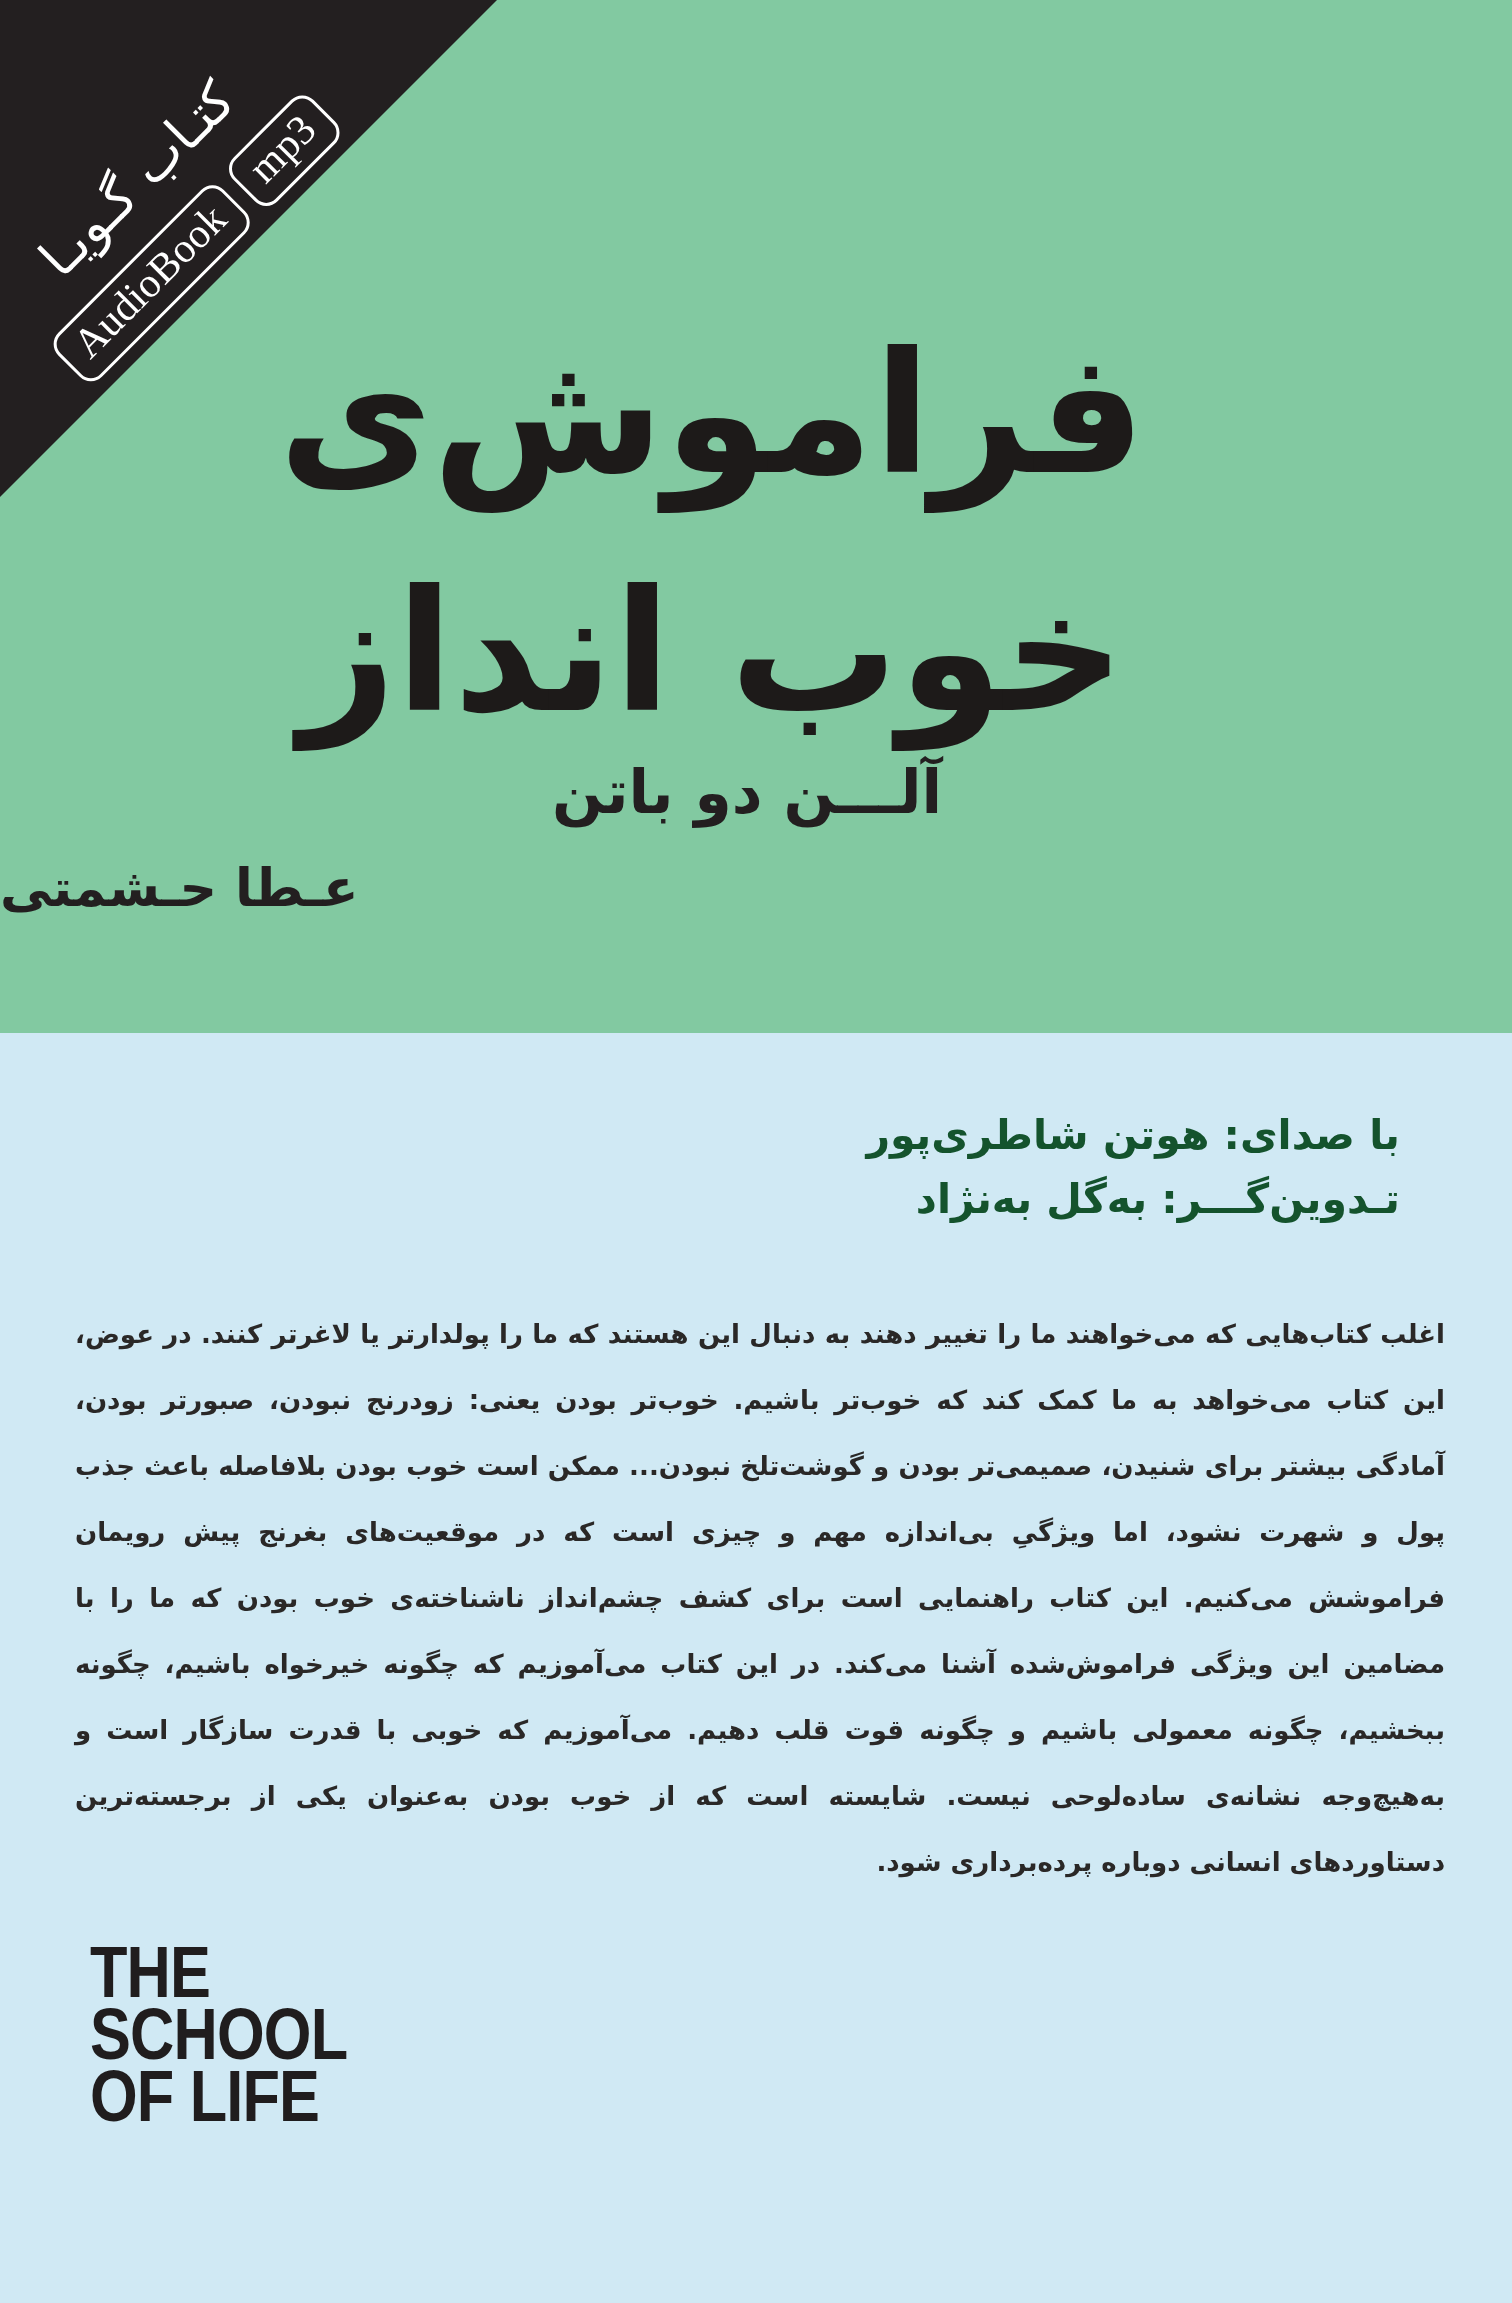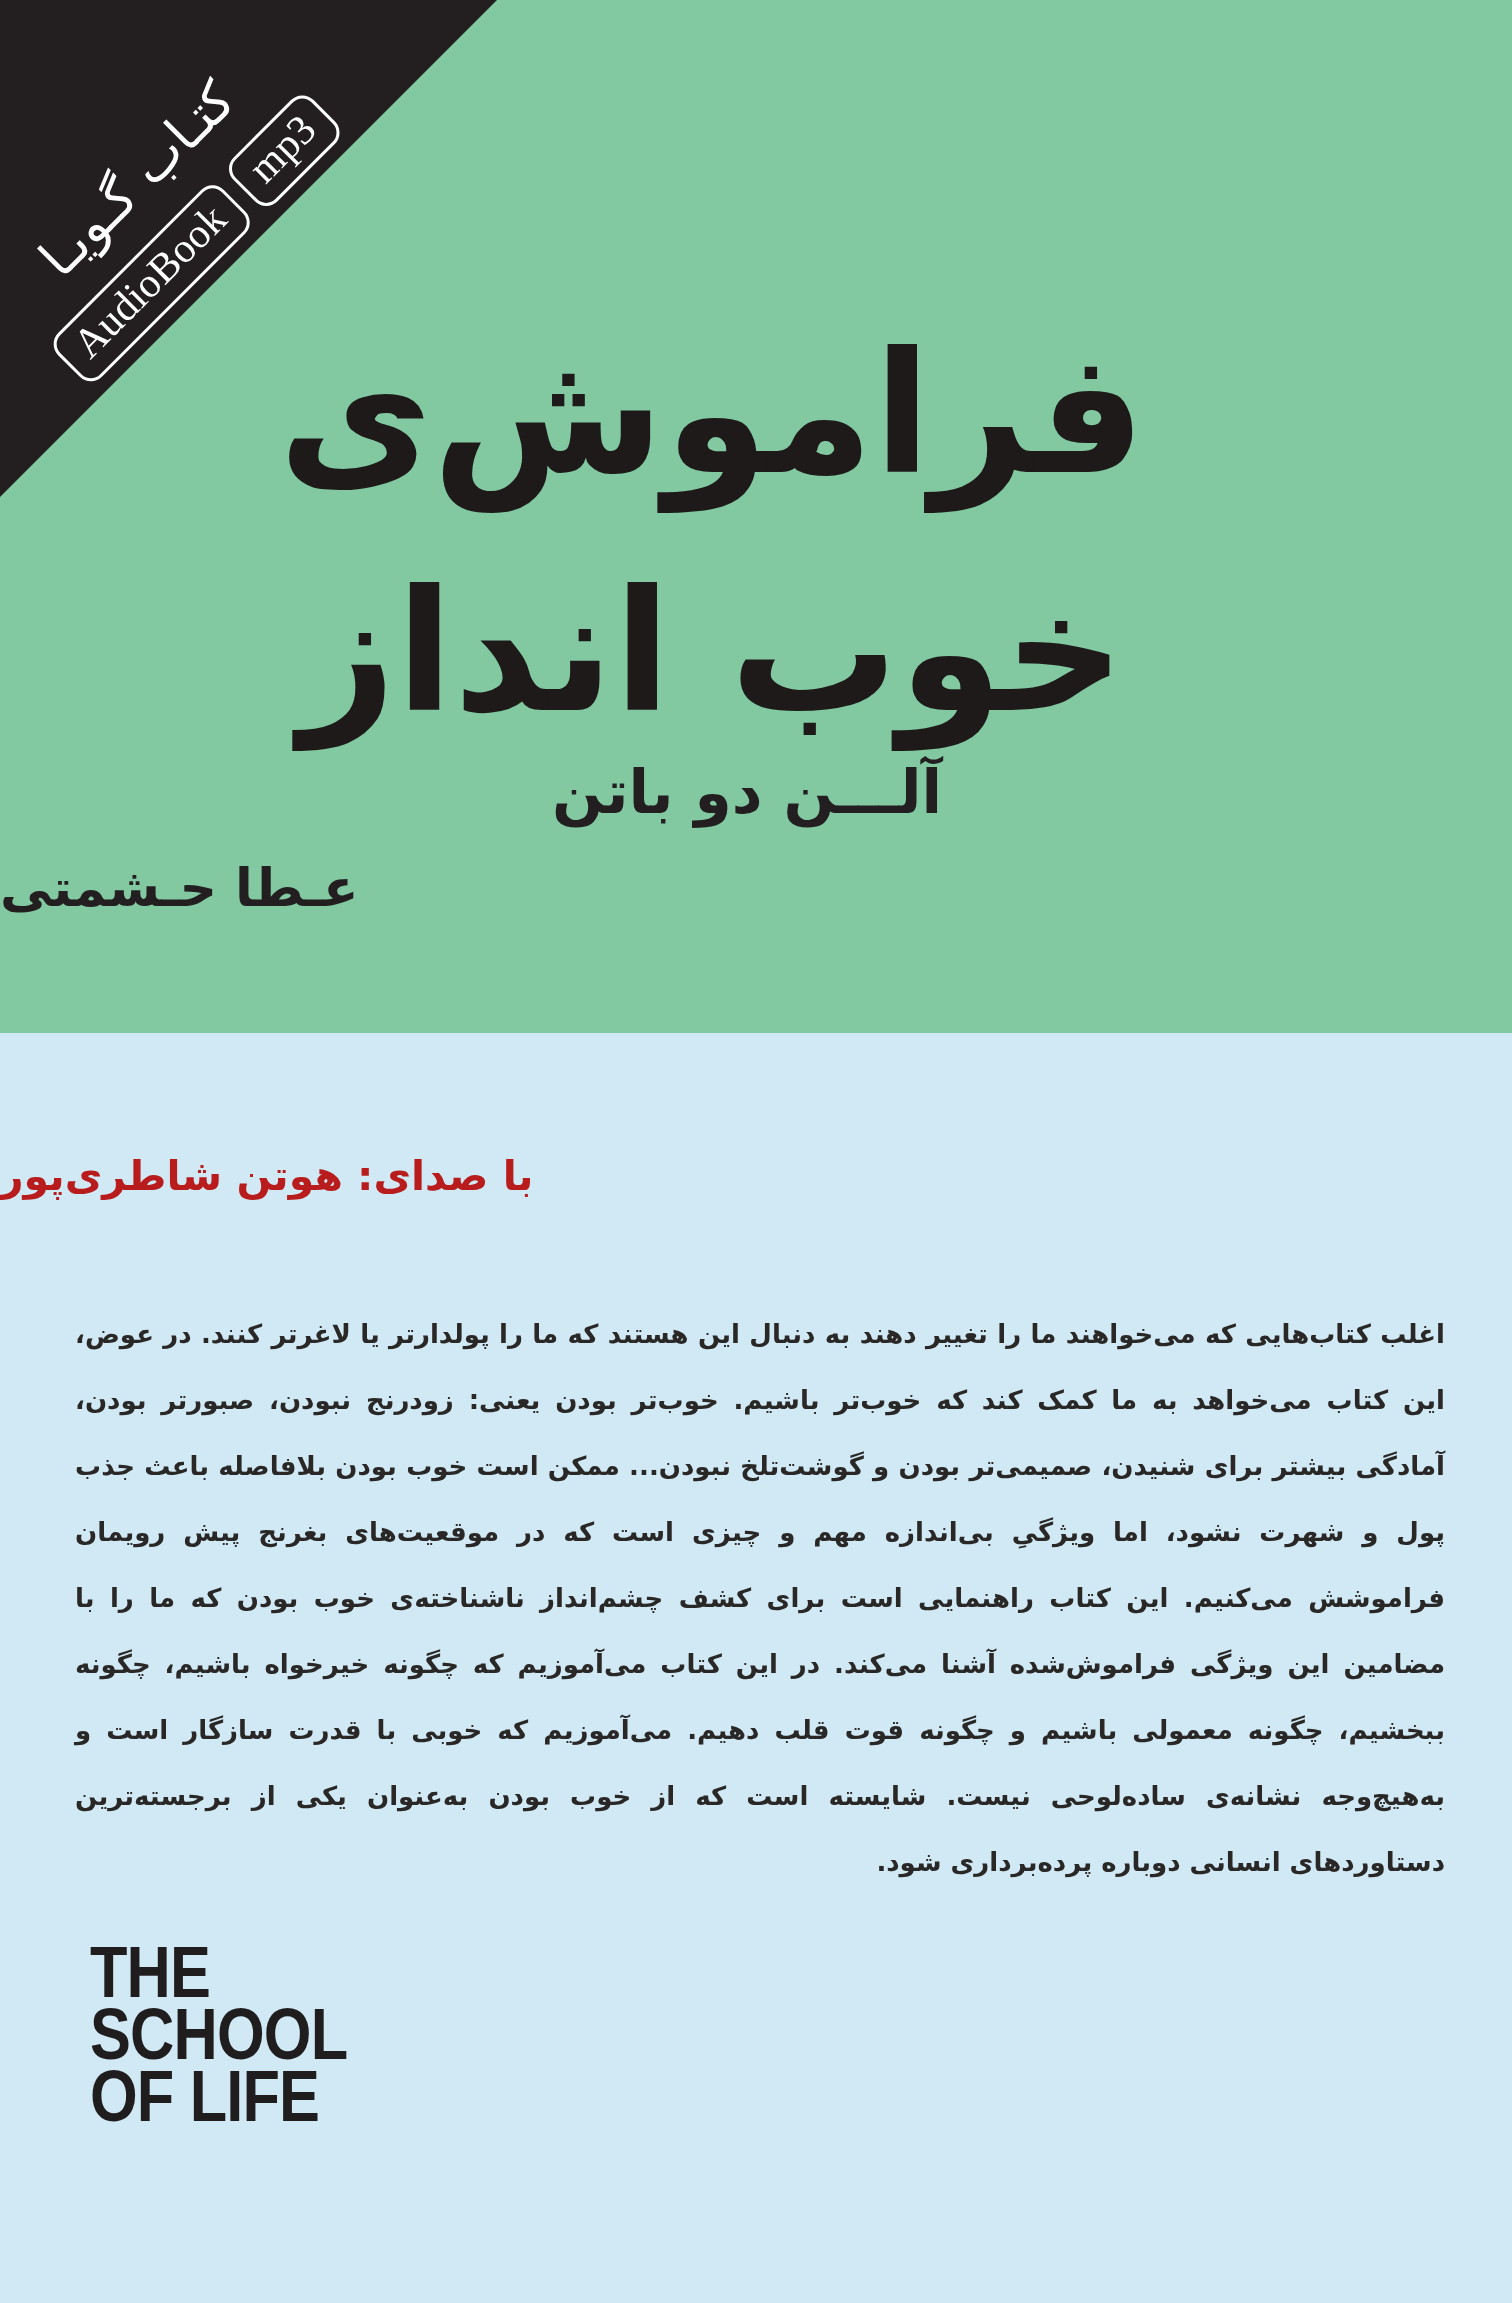--- a/index.html
+++ b/index.html
@@ -114,27 +114,26 @@
   .section-blue {
     position: absolute;
     left: 0; top: 1033px;
     width: 1512px; height: 1270px;
     background: #d0e9f4;
   }
   .credits {
     position: absolute;
     left: 0; right: 112px;
     top: 70px;
-    text-align: left;
-    direction: rtl;
-    color: #b91c1c;
+    text-align: right;
+    direction: rtl;
+    color: #14532d;
     font-weight: bold;
     font-size: 41px;
     line-height: 64px;
-    margin-top: 41px;
   }
   .credit-line { white-space: nowrap; }
 
   .synopsis {
     position: absolute;
     left: 75px; right: 67px;
     top: 268px;
     direction: rtl;
     text-align: justify;
     color: #2a2827;
@@ -179,20 +178,21 @@
     <h1 class="title-line2">خوب انداز</h1>
 
     <div class="author-name">آلـــن دو باتن</div>
     <div class="translator-name">عـطا حـشمتی</div>
   </section>
 
   <section class="section-blue">
 
     <div class="credits">
       <div class="credit-line">با صدای: هوتن شاطری‌پور</div>
+      <div class="credit-line">تـدوین‌گـــر: به‌گل به‌نژاد</div>
     </div>
 
     <p class="synopsis">اغلب کتاب‌هایی که می‌خواهند ما را تغییر دهند به دنبال این هستند که ما را پولدارتر یا لاغرتر کنند. در عوض، این کتاب می‌خواهد به ما کمک کند که خوب‌تر باشیم. خوب‌تر بودن یعنی: زودرنج نبودن، صبورتر بودن، آمادگی بیشتر برای شنیدن، صمیمی‌تر بودن و گوشت‌تلخ نبودن... ممکن است خوب بودن بلافاصله باعث جذب پول و شهرت نشود، اما ویژگیِ بی‌اندازه مهم و چیزی است که در موقعیت‌های بغرنج پیش رویمان فراموشش می‌کنیم. این کتاب راهنمایی است برای کشف چشم‌انداز ناشناخته‌ی خوب بودن که ما را با مضامین این ویژگی فراموش‌شده آشنا می‌کند. در این کتاب می‌آموزیم که چگونه خیرخواه باشیم، چگونه ببخشیم، چگونه معمولی باشیم و چگونه قوت قلب دهیم. می‌آموزیم که خوبی با قدرت سازگار است و به‌هیچ‌وجه نشانه‌ی ساده‌لوحی نیست. شایسته است که از خوب بودن به‌عنوان یکی از برجسته‌ترین دستاوردهای انسانی دوباره پرده‌برداری شود.</p>
 
     <div class="publisher-logo">
       <div>THE</div>
       <div>SCHOOL</div>
       <div>OF LIFE</div>
     </div>
   </section>

